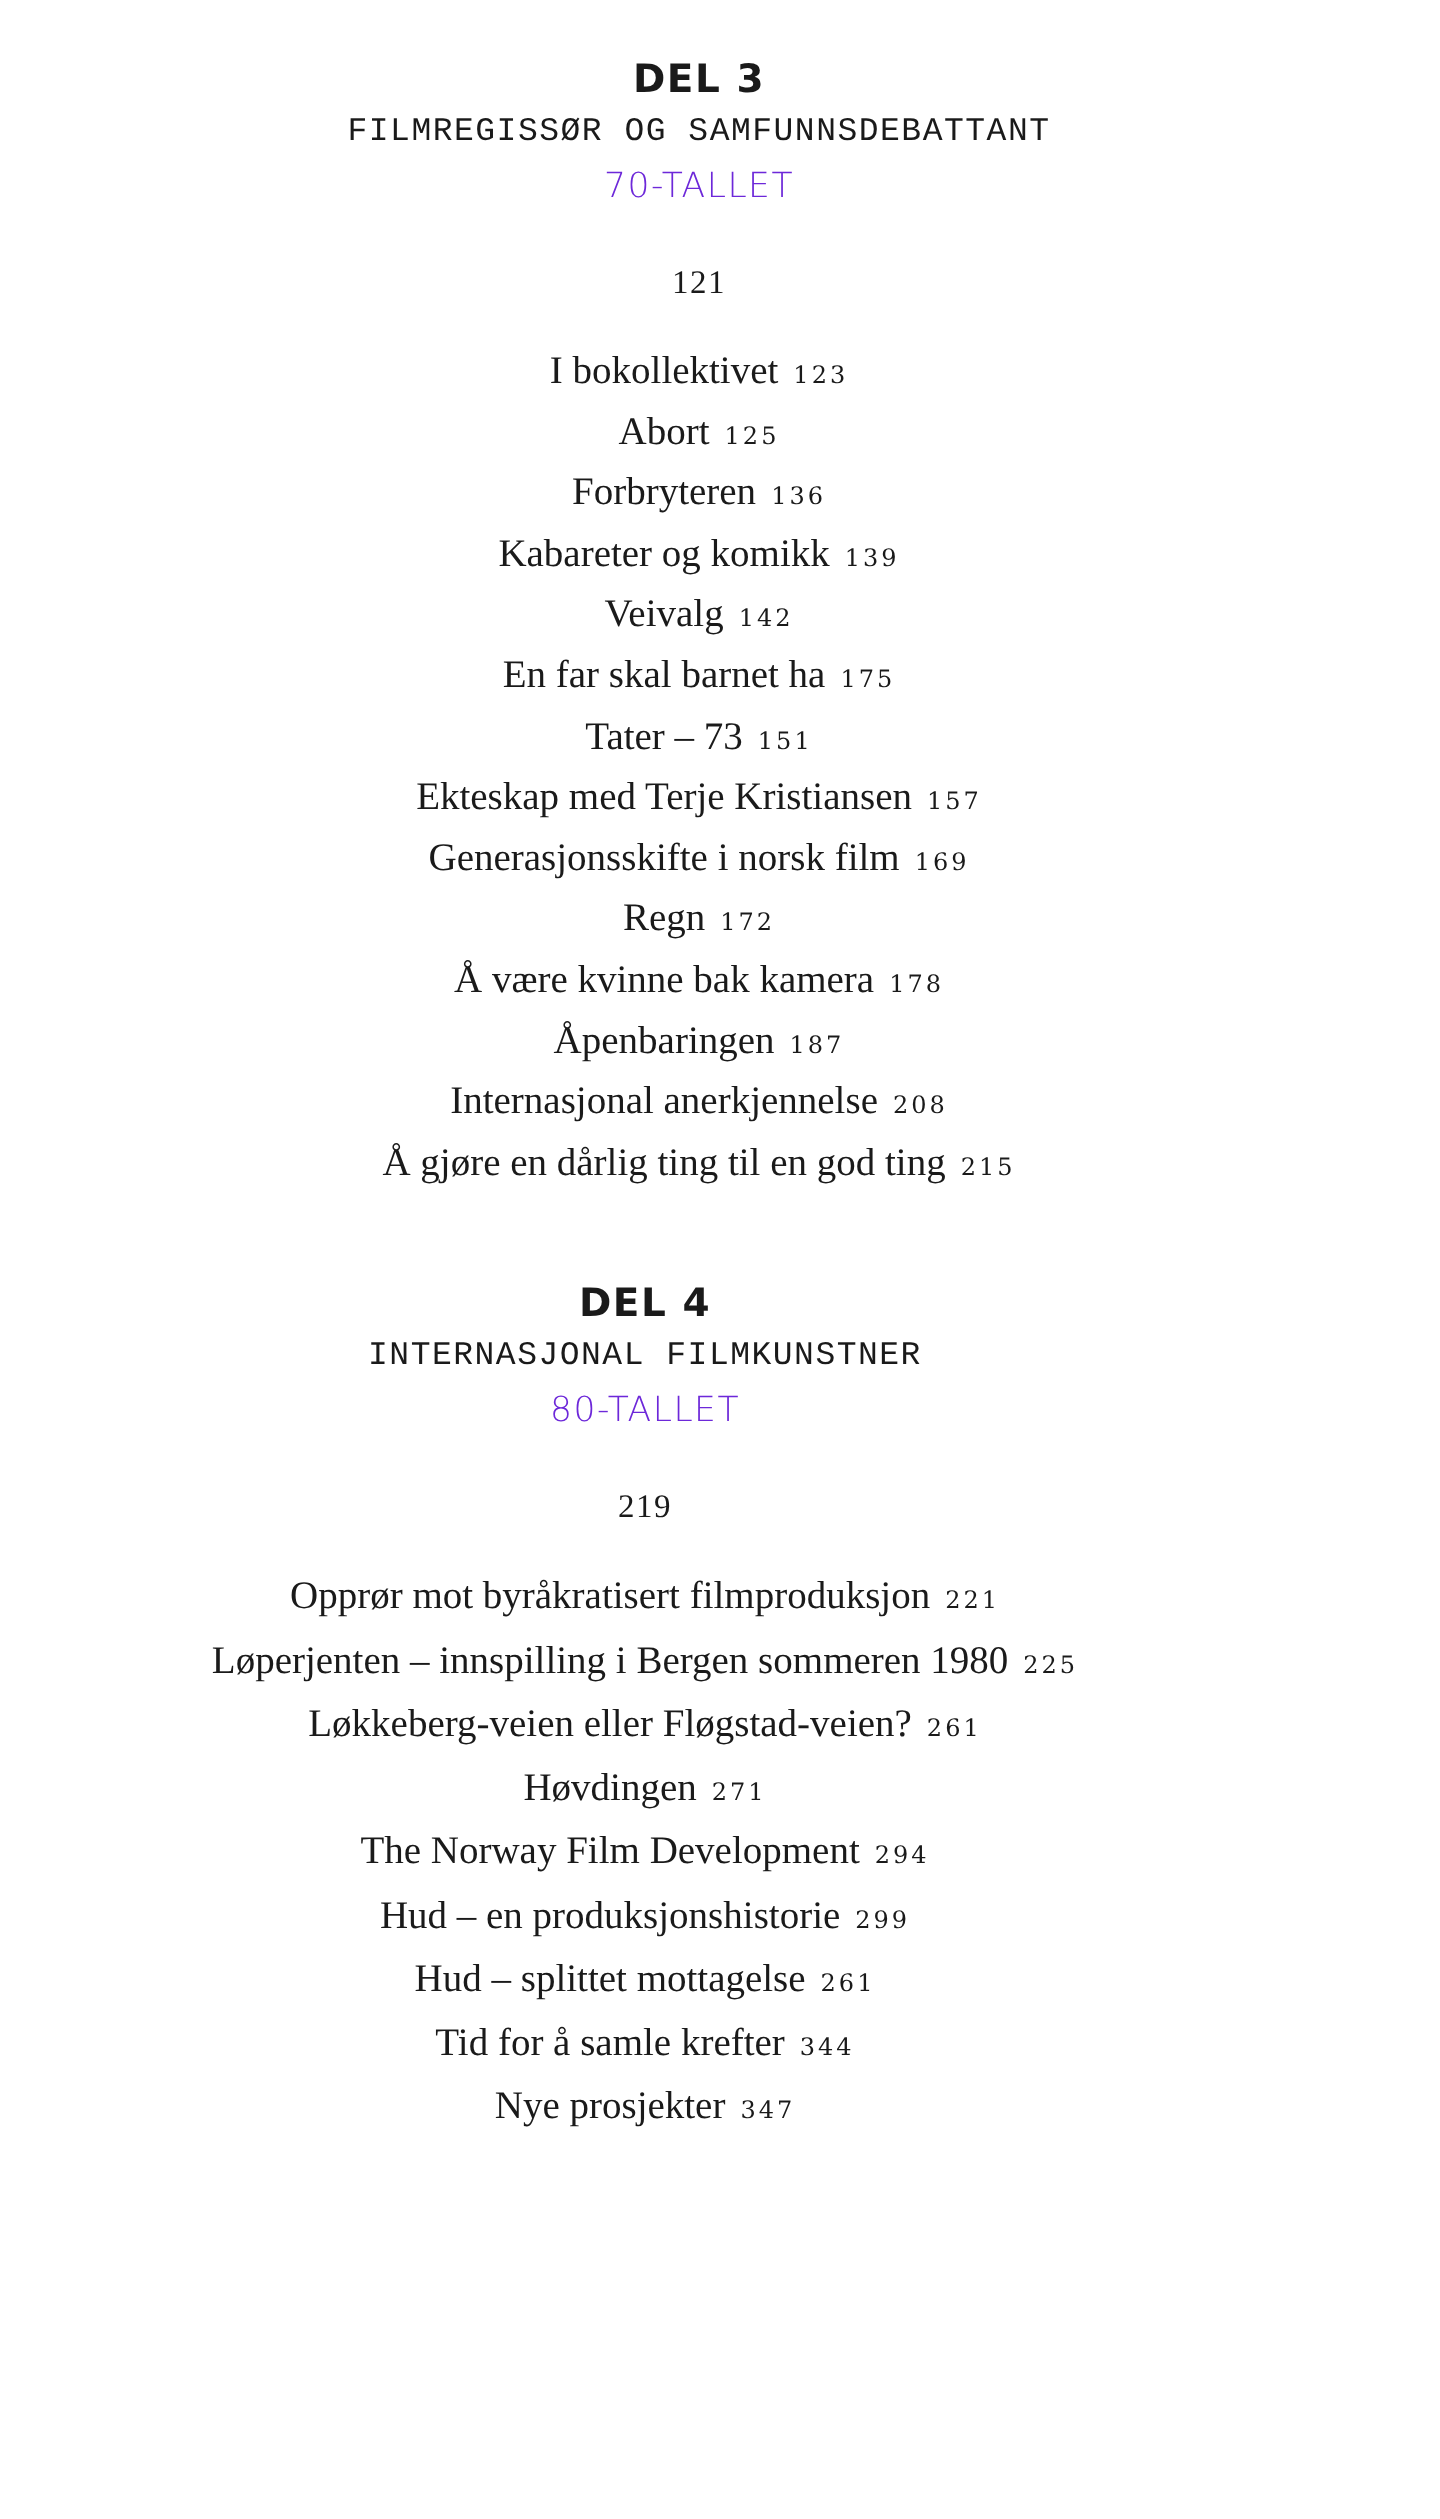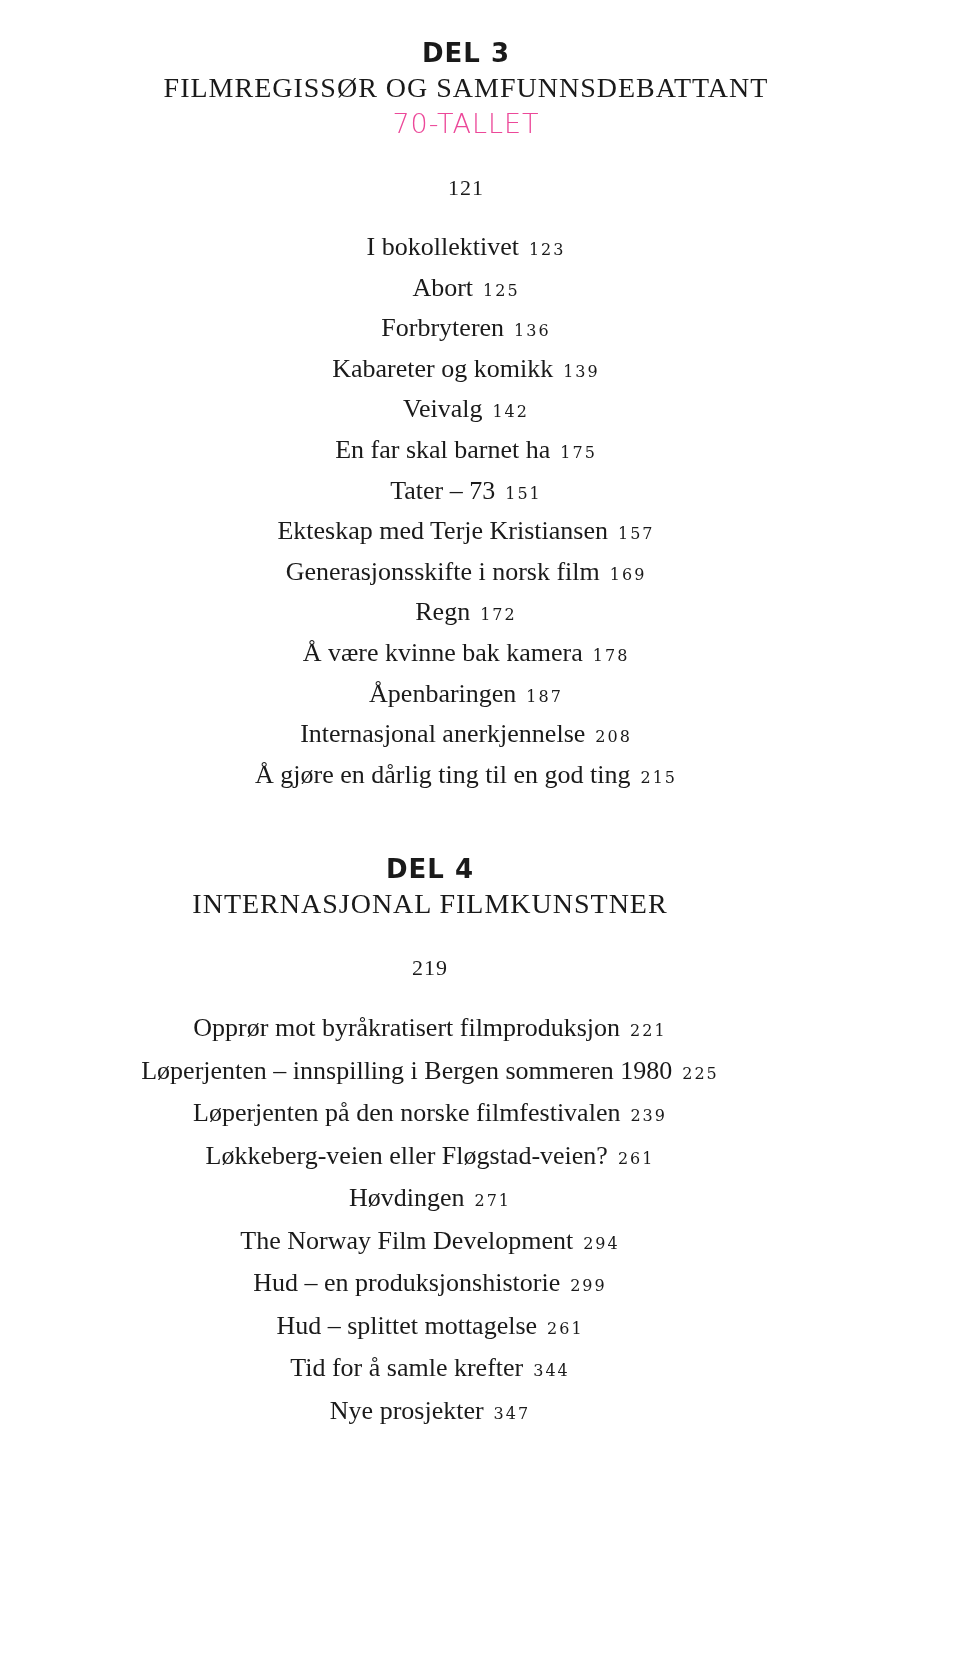--- a/index.html
+++ b/index.html
@@ -1,21 +1,21 @@
 <!DOCTYPE html>
 <html><head>
   <meta charset="utf-8">
   <style>
     html, body { margin: 0; padding: 0; background: #ffffff; }
     body { width: 960px; height: 1679px; position: relative; overflow: hidden; color: #1a1a1a; }
     .page { position: absolute; left: 0; top: 0; width: 900px; }
     .part { text-align: center; }
     .del { font-family: "DejaVu Sans", sans-serif; font-weight: bold; font-size: 26px; letter-spacing: 1px; line-height: 34px; }
-    .title { font-family: Liberation Serif, serif; font-size: 28px; letter-spacing: 1px; line-height: 36px; }
-    .decade { font-family: "DejaVu Sans", sans-serif; font-weight: 300; font-size: 27px; color: #ec4899; letter-spacing: 1px; line-height: 36px; }
+    .title { font-family: Liberation Mono, monospace; font-size: 22px; letter-spacing: 1px; line-height: 36px; }
+    .decade { font-family: "DejaVu Sans", sans-serif; font-weight: 300; font-size: 23px; color: #6d28d9; letter-spacing: 1px; line-height: 36px; }
     .startpage { font-family: Liberation Serif, serif; font-size: 22px; line-height: 36px; letter-spacing: 1px; margin-top: 28px; }
     .entries { margin-top: 22px; }
     .entry { font-family: "Liberation Serif", serif; font-size: 26px; line-height: 37.6px; white-space: nowrap; }
     .entry .pg { font-family: "DejaVu Serif", serif; font-size: 16px; letter-spacing: 2px; margin-left: 10px; }
     #part3 { position: absolute; top: 36px; left: 16px; width: 900px; }
     #part4 { position: absolute; top: 852px; left: 0; width: 860px; }
     #part4 .entry { line-height: 39.5px; }
   </style>
 </head>
 <body>
@@ -41,25 +41,25 @@
       <div class="entry"><span>Å være kvinne bak kamera</span><span class="pg">178</span></div>
       <div class="entry"><span>Åpenbaringen</span><span class="pg">187</span></div>
       <div class="entry"><span>Internasjonal anerkjennelse</span><span class="pg">208</span></div>
       <div class="entry"><span>Å gjøre en dårlig ting til en god ting</span><span class="pg">215</span></div>
     </div>
   </section>
 
   <section class="part" id="part4">
     <div class="del">DEL 4</div>
     <div class="title">INTERNASJONAL FILMKUNSTNER</div>
+    <div class="decade">80-TALLET</div>
     <div class="startpage">219</div>
     <div class="entries">
       <div class="entry"><span>Opprør mot byråkratisert filmproduksjon</span><span class="pg">221</span></div>
       <div class="entry"><span>Løperjenten – innspilling i Bergen sommeren 1980</span><span class="pg">225</span></div>
-      <div class="entry"><span>Løperjenten på den norske filmfestivalen</span><span class="pg">239</span></div>
       <div class="entry"><span>Løkkeberg-veien eller Fløgstad-veien?</span><span class="pg">261</span></div>
       <div class="entry"><span>Høvdingen</span><span class="pg">271</span></div>
       <div class="entry"><span>The Norway Film Development</span><span class="pg">294</span></div>
       <div class="entry"><span>Hud – en produksjonshistorie</span><span class="pg">299</span></div>
       <div class="entry"><span>Hud – splittet mottagelse</span><span class="pg">261</span></div>
       <div class="entry"><span>Tid for å samle krefter</span><span class="pg">344</span></div>
       <div class="entry"><span>Nye prosjekter</span><span class="pg">347</span></div>
     </div>
   </section>
 

